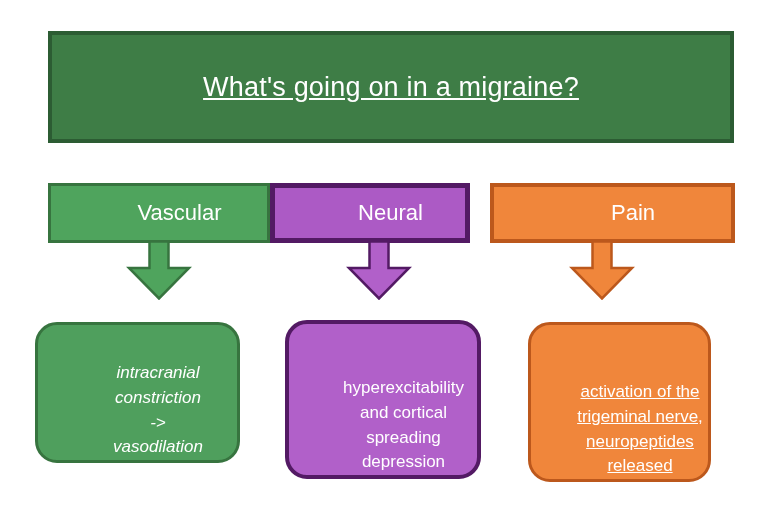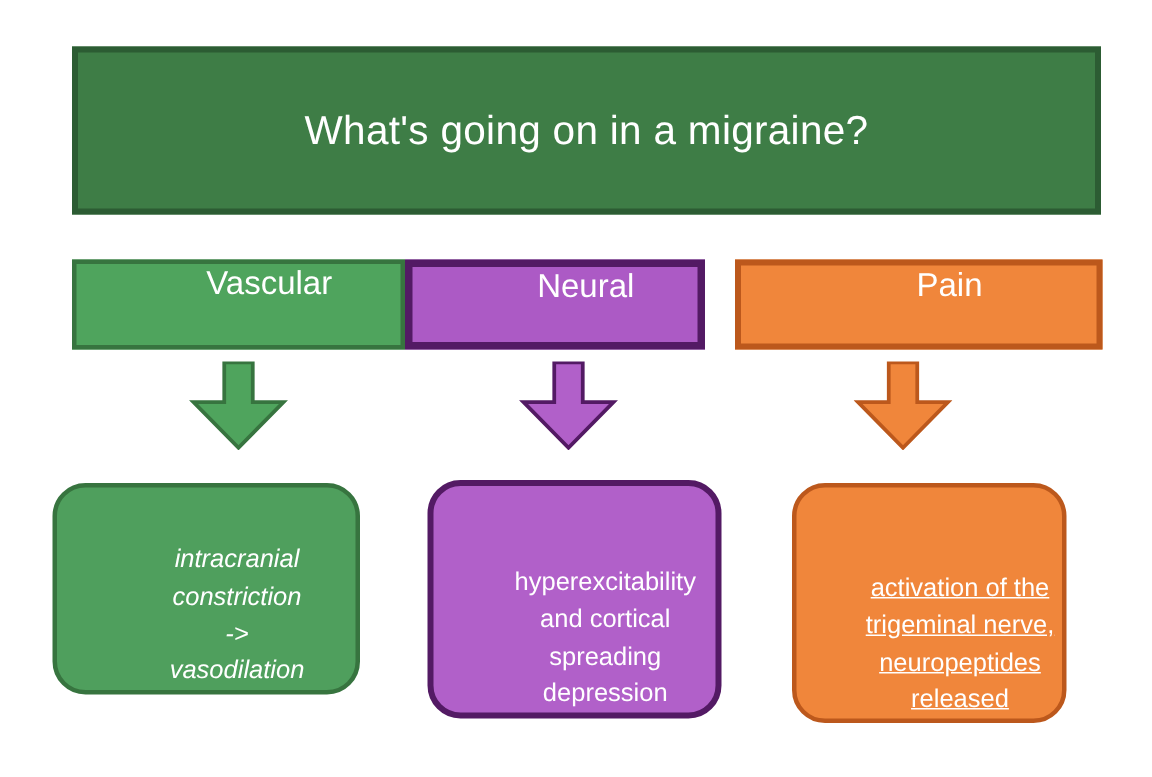--- a/index.html
+++ b/index.html
@@ -6,26 +6,26 @@
   body{font-family:"Liberation Sans","DejaVu Sans",sans-serif;}
   .canvas{position:relative;width:768px;height:518px;background:#ffffff;overflow:hidden;}
 
   
   .header{
     position:absolute;left:48px;top:31px;width:686px;height:112px;
     box-sizing:border-box;background:var(--header-fill);
     border:4px solid var(--header-border);
     display:flex;align-items:center;justify-content:center;
   }
-  .header .title{color:#fff;font-size:27px;letter-spacing:.2px;}
+  .header .title{color:#fff;font-size:27px;letter-spacing:.2px;text-decoration:underline;}
 
   
   .bar{
-    position:absolute;top:173px;height:60px;box-sizing:border-box;
-    display:flex;align-items:flex-start;justify-content:center;padding-left:41px;
+    position:absolute;top:183px;height:60px;box-sizing:border-box;
+    display:flex;align-items:center;justify-content:center;padding-left:41px;
   }
   .bar .bar-label{color:#fff;font-size:22px;}
   .bar.vascular{left:48px;width:222px;background:var(--vascular-fill);border:3px solid var(--vascular-border);}
   .bar.neural{left:270px;width:200px;background:var(--neural-fill);border:5px solid var(--neural-border);}
   .bar.pain{left:490px;width:245px;background:var(--pain-fill);border:4px solid var(--pain-border);}
 
   
   .arrow{position:absolute;top:241px;width:66px;height:59px;}
   .arrow.green{left:126px;}
   .arrow.purple{left:346px;}

